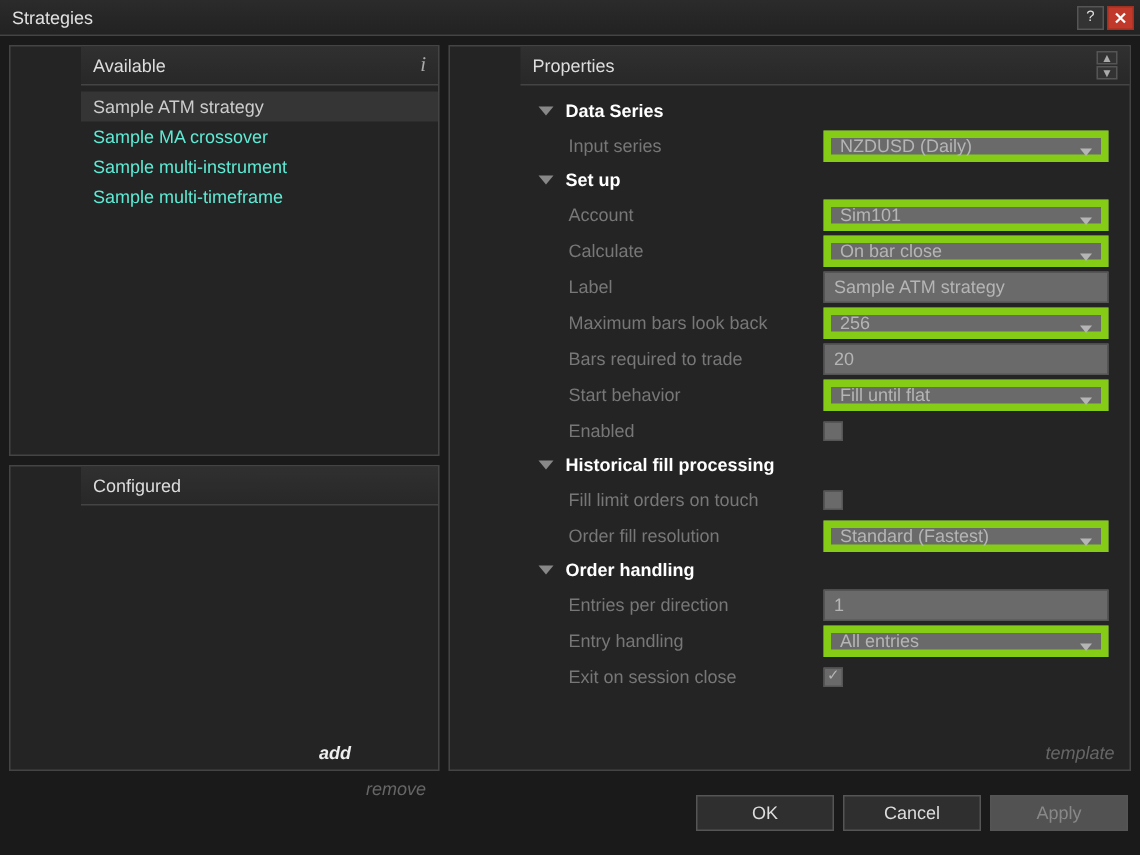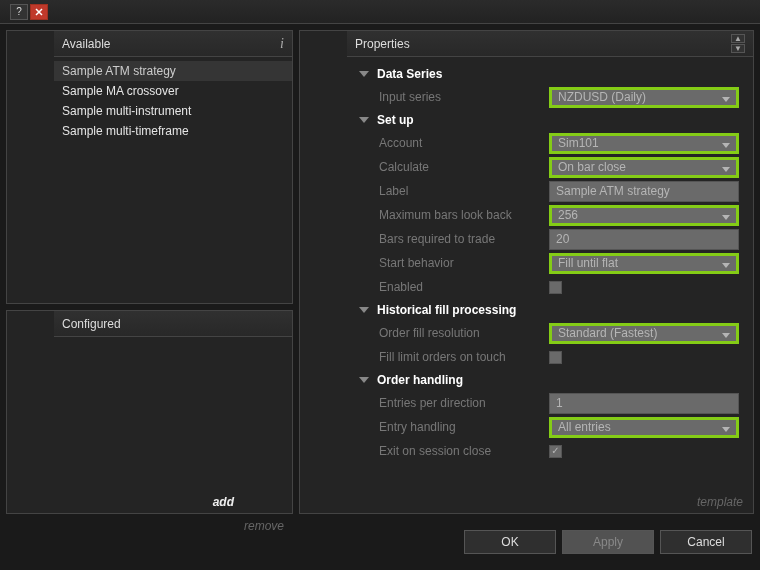--- a/index.html
+++ b/index.html
@@ -14,21 +14,21 @@
   .content { display: flex; height: 496px; padding: 6px; gap: 6px; }
   .left-col { width: 306px; display: flex; flex-direction: column; gap: 6px; }
   .right-col { flex: 1; display: flex; flex-direction: column; }
 
   .panel { border: 1px solid #444; background: #242424; display: flex; flex-direction: column; padding-left: 47px; }
   .panel-header { height: 26px; background: linear-gradient(#303030,#282828); border-bottom: 1px solid #444; display: flex; align-items: center; padding: 0 8px; color: #ddd; }
   .panel-header .flex-spacer { flex: 1; }
   .info-i { font-style: italic; font-family: Georgia, serif; font-size: 14px; color: #aaa; }
 
   .avail-list { flex: 1; padding: 4px 0; overflow: auto; }
-  .avail-item { padding: 3px 8px; color: #e5e5e5; cursor: pointer; }
+  .avail-item { padding: 3px 8px; color: #5eead4; cursor: pointer; }
   .avail-item.selected { background: #353535; color: #ccc; }
 
   .available-panel { height: 274px; }
   .configured-panel { flex: 1; }
   .configured-body { flex: 1; }
   .configured-footer { height: 22px; display: flex; justify-content: flex-end; align-items: center; gap: 10px; padding: 0 8px; }
   .configured-footer .add { color: #eee; font-style: italic; font-weight: bold; }
   .configured-footer .remove { color: #666; font-style: italic; margin-top: 48px; }
 
   .props-panel { flex: 1; position: relative; }
@@ -41,33 +41,34 @@
   .props-body::-webkit-scrollbar-thumb { background: #555; }
   .props-footer { height: 22px; display: flex; justify-content: flex-end; align-items: center; padding: 0 10px; }
   .props-footer span { color: #666; font-style: italic; }
 
   .group-header { display: flex; align-items: center; color: #ffffff; font-weight: bold; padding: 4px 0 4px 6px; }
   .tri { display: inline-block; width: 0; height: 0; border-left: 5px solid transparent; border-right: 5px solid transparent; border-top: 6px solid #888; margin-right: 8px; }
   .prop-row { display: flex; align-items: center; height: 24px; padding-left: 26px; }
   .prop-label { flex: 0 0 170px; color: #777; }
   .prop-control { flex: 1; }
 
-  .sel { width: 190px; height: 21px; background: #6a6a6a; border: 3px solid #84cc16; display: flex; align-items: center; padding: 0 6px; color: #b5b5b5; position: relative; }
+  .sel { width: 190px; height: 21px; background: #6a6a6a; border: 5px solid #84cc16; display: flex; align-items: center; padding: 0 6px; color: #b5b5b5; position: relative; }
   .sel .arrow { position: absolute; right: 6px; top: 7px; width: 0; height: 0; border-left: 4px solid transparent; border-right: 4px solid transparent; border-top: 5px solid #b5b5b5; }
   .txt { width: 190px; height: 21px; background: #6a6a6a; border: 1px solid #555; display: flex; align-items: center; padding: 0 6px; color: #b5b5b5; }
   .chk { width: 13px; height: 13px; background: #6a6a6a; border: 1px solid #555; display: flex; align-items: center; justify-content: center; color: #b5b5b5; font-size: 10px; line-height: 1; }
 
   .btn-row { height: 44px; display: flex; justify-content: flex-end; align-items: center; gap: 6px; padding: 0 8px; }
   .dlg-btn { width: 92px; height: 24px; border: 1px solid #555; background: #2f2f2f; color: #ddd; display: flex; align-items: center; justify-content: center; }
   .dlg-btn.disabled { background: #525252; color: #888; }
 </style>
 </head>
 <body>
 
 <div class="titlebar">
+  <span class="titlebar-title">Strategies</span>
   <div class="titlebar-btn help-btn">?</div>
   <div class="titlebar-btn close-btn">
     <svg width="8" height="8" viewBox="0 0 8 8">
         <path d="M1 1 L7 7 M7 1 L1 7" stroke="#fff" stroke-width="1.5"></path>
       </svg>
   </div>
 </div>
 
 <div class="content">
   <div class="left-col">
@@ -185,32 +186,32 @@
           <div class="prop-control">
               <div class="chk" id="chk-enabled"></div>
             </div>
         </div>
 
         <div class="group-header">
             <span class="tri"></span>
             <span>Historical fill processing</span>
           </div>
         <div class="prop-row">
+          <span class="prop-label">Fill limit orders on touch</span>
+          <div class="prop-control">
+              <div class="chk" id="chk-fill-limit"></div>
+            </div>
+        </div>
+        <div class="prop-row">
           <span class="prop-label">Order fill resolution</span>
           <div class="prop-control">
               <div class="sel">
                 <span>Standard (Fastest)</span>
                 <span class="arrow"></span>
               </div>
-            </div>
-        </div>
-        <div class="prop-row">
-          <span class="prop-label">Fill limit orders on touch</span>
-          <div class="prop-control">
-              <div class="chk" id="chk-fill-limit"></div>
             </div>
         </div>
 
         <div class="group-header">
             <span class="tri"></span>
             <span>Order handling</span>
           </div>
         <div class="prop-row">
           <span class="prop-label">Entries per direction</span>
           <div class="prop-control">
@@ -238,15 +239,15 @@
       </div>
       <div class="props-footer">
         <span>template</span>
       </div>
     </div>
   </div>
 </div>
 
 <div class="btn-row">
   <div class="dlg-btn">OK</div>
+  <div class="dlg-btn">Cancel</div>
   <div class="dlg-btn disabled">Apply</div>
-  <div class="dlg-btn">Cancel</div>
 </div>
 
 </body></html>

